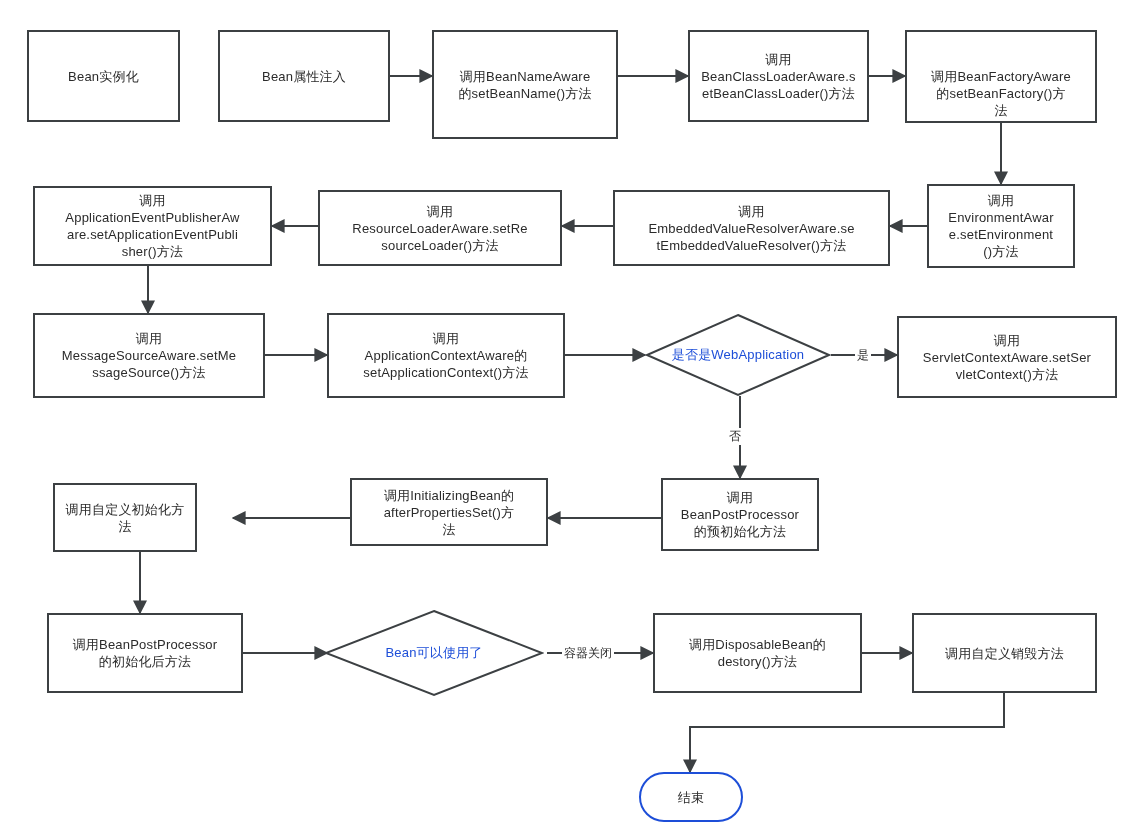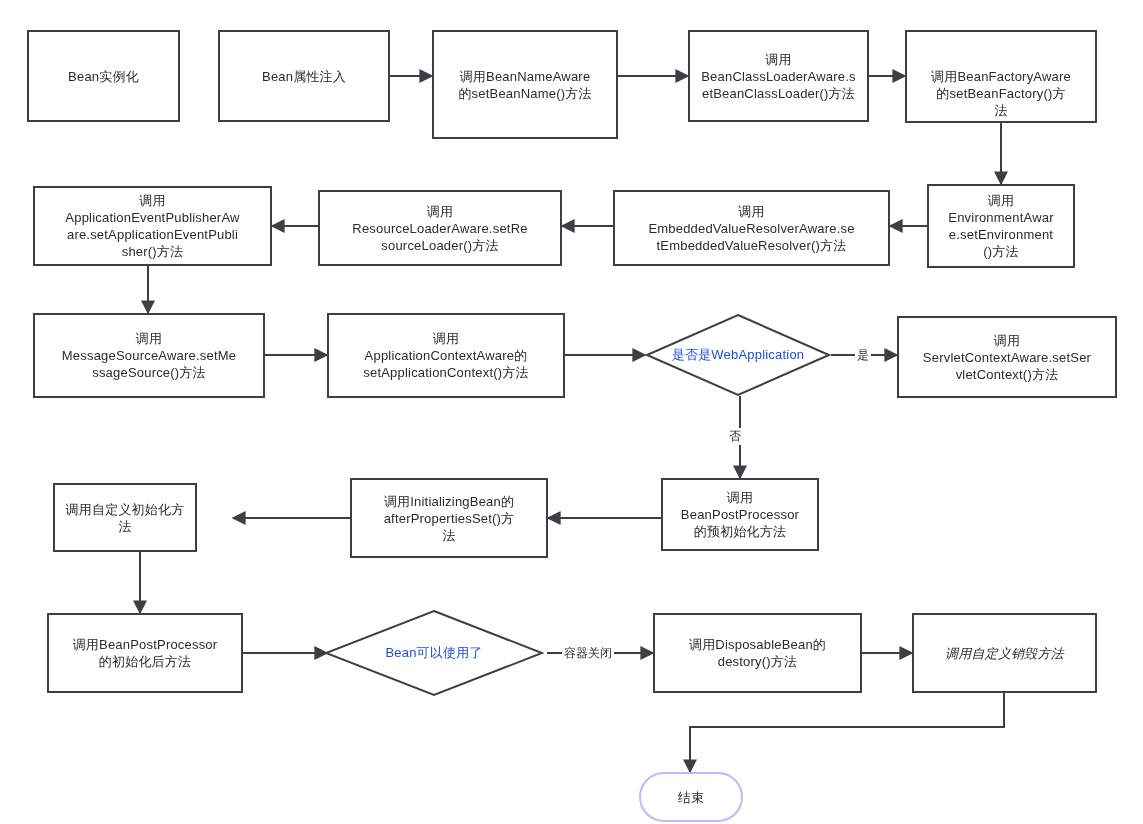--- a/index.html
+++ b/index.html
@@ -35,21 +35,21 @@
     font-size: 13px;
     line-height: 17px;
     letter-spacing: 0.2px;
     z-index: 2;
   }
   .node.rect {
     border: 2px solid #3c4043;
     padding: 2px 5px;
   }
   .node.stadium {
-    border: 2px solid #c4b5fd;
+    border: 2px solid #1d4ed8;
     border-radius: 26px;
   }
   .node .txt {
     display: block;
     width: 100%;
     white-space: pre-line;
     word-break: break-word;
   }
   .diamond {
     position: absolute;
@@ -212,21 +212,21 @@
     <span class="txt">调用
 ServletContextAware.setSer
 vletContext()方法</span>
   </div>
 
   <div class="node rect" style="left:661px; top:478px; width:158px; height:73px;">
     <span class="txt">调用BeanPostProcessor
 的预初始化方法</span>
   </div>
 
-  <div class="node rect" style="left:350px; top:478px; width:198px; height:80px;">
+  <div class="node rect" style="left:350px; top:478px; width:198px; height:68px;">
     <span class="txt">调用InitializingBean的
 afterPropertiesSet()方
 法</span>
   </div>
 
   <div class="node rect" style="left:53px; top:483px; width:144px; height:69px;">
     <span class="txt">调用自定义初始化方法</span>
   </div>
 
   <div class="node rect" style="left:47px; top:613px; width:196px; height:80px;">
@@ -239,21 +239,21 @@
       <polygon points="110,2 218,44 110,86 2,44" fill="#ffffff" stroke="#3c4043" stroke-width="2"></polygon>
     </svg>
     <div class="dlabel">Bean可以使用了</div>
   </div>
 
   <div class="node rect" style="left:653px; top:613px; width:209px; height:80px;">
     <span class="txt">调用DisposableBean的
 destory()方法</span>
   </div>
 
-  <div class="node rect" style="left:912px; top:613px; width:185px; height:80px;font-style:italic;">
+  <div class="node rect" style="left:912px; top:613px; width:185px; height:80px;">
     <span class="txt">调用自定义销毁方法</span>
   </div>
 
   <div class="node stadium" style="left:639px; top:772px; width:104px; height:50px;">
     <span class="txt">结束</span>
   </div>
 
   <div class="edge-label" style="left:855px; top:347px;">是</div>
 
   <div class="edge-label" style="left:727px; top:428px;">否</div>

